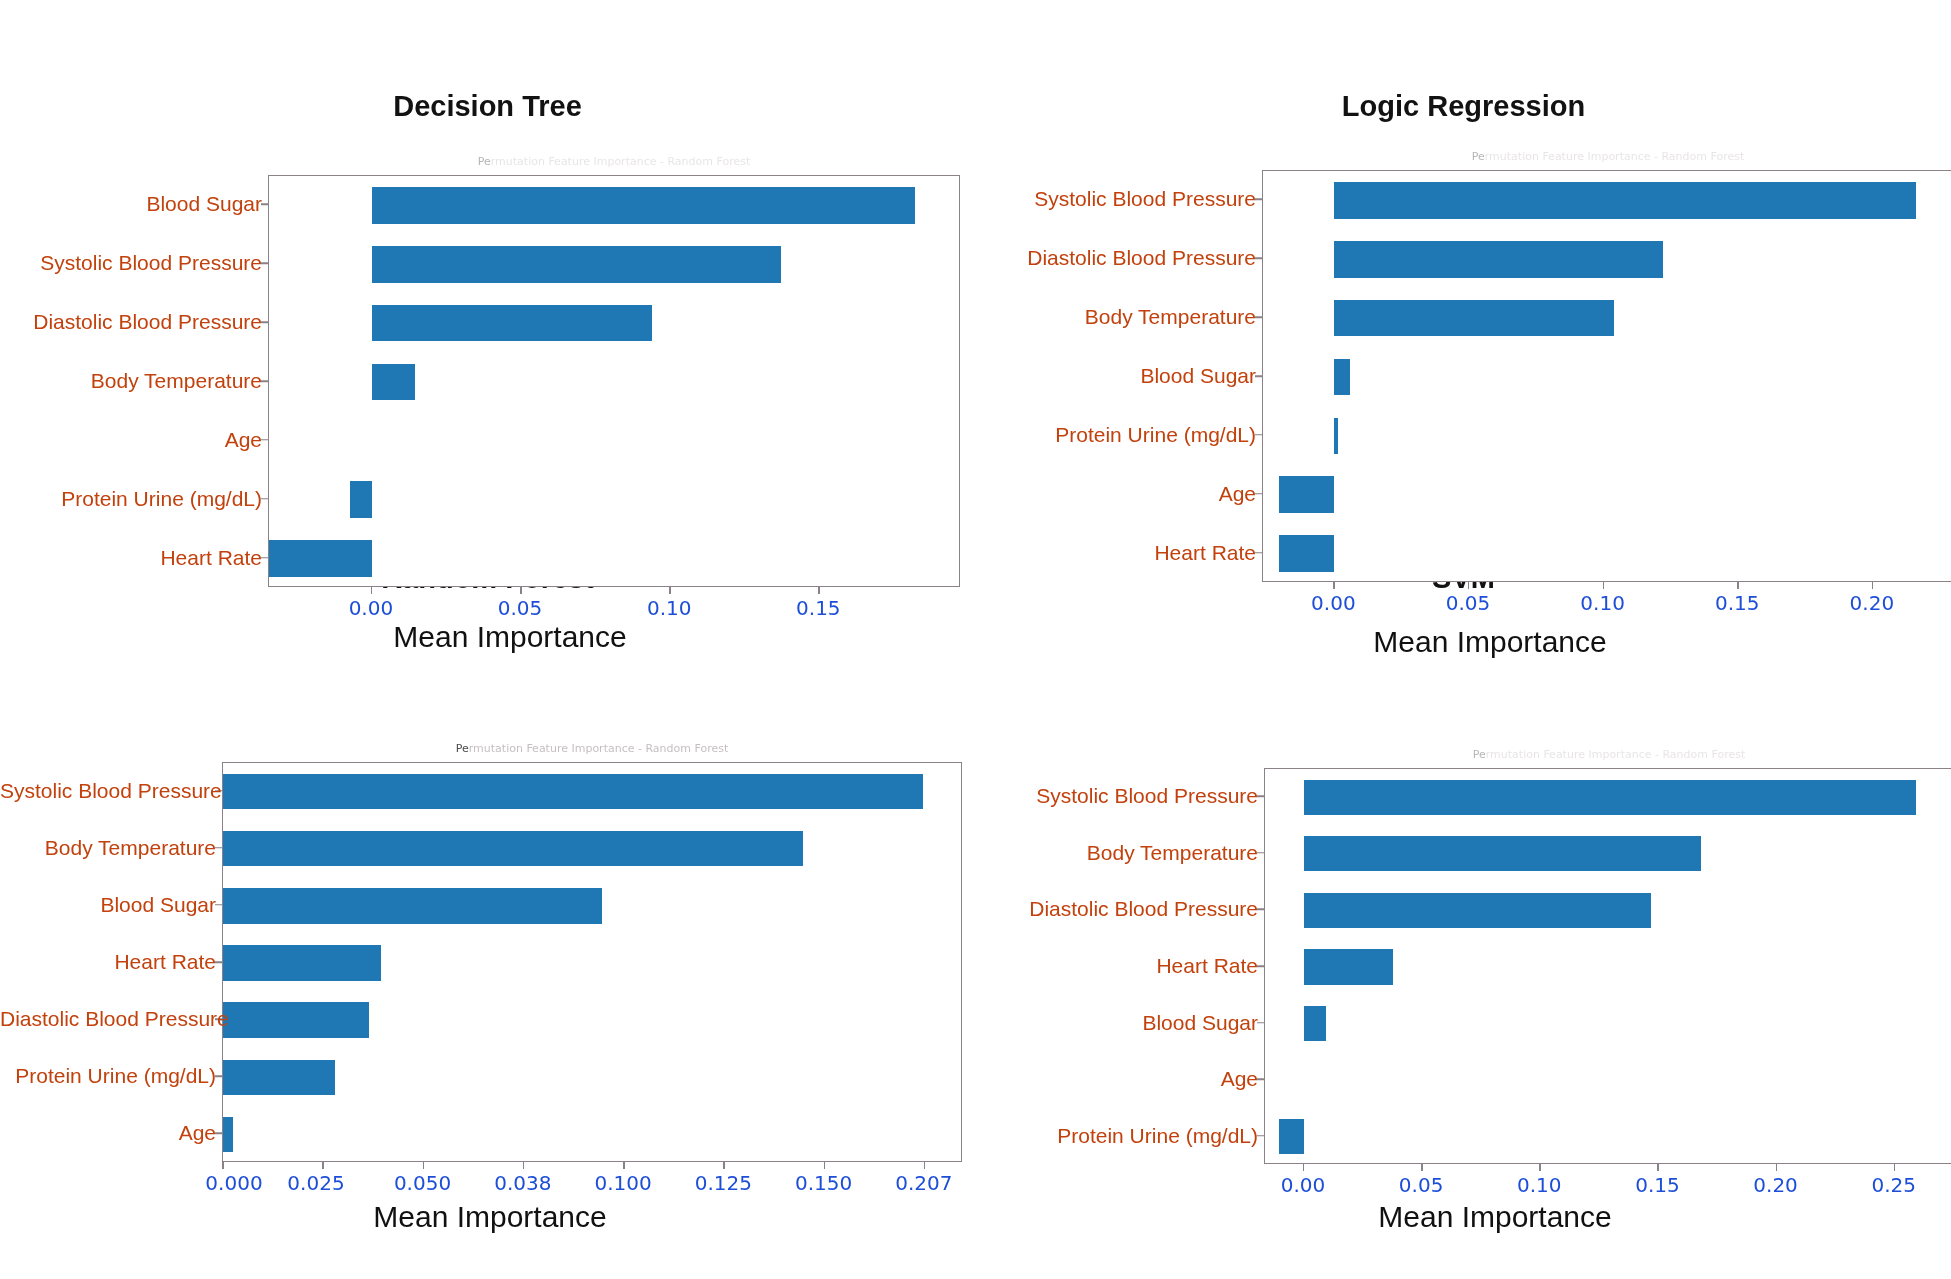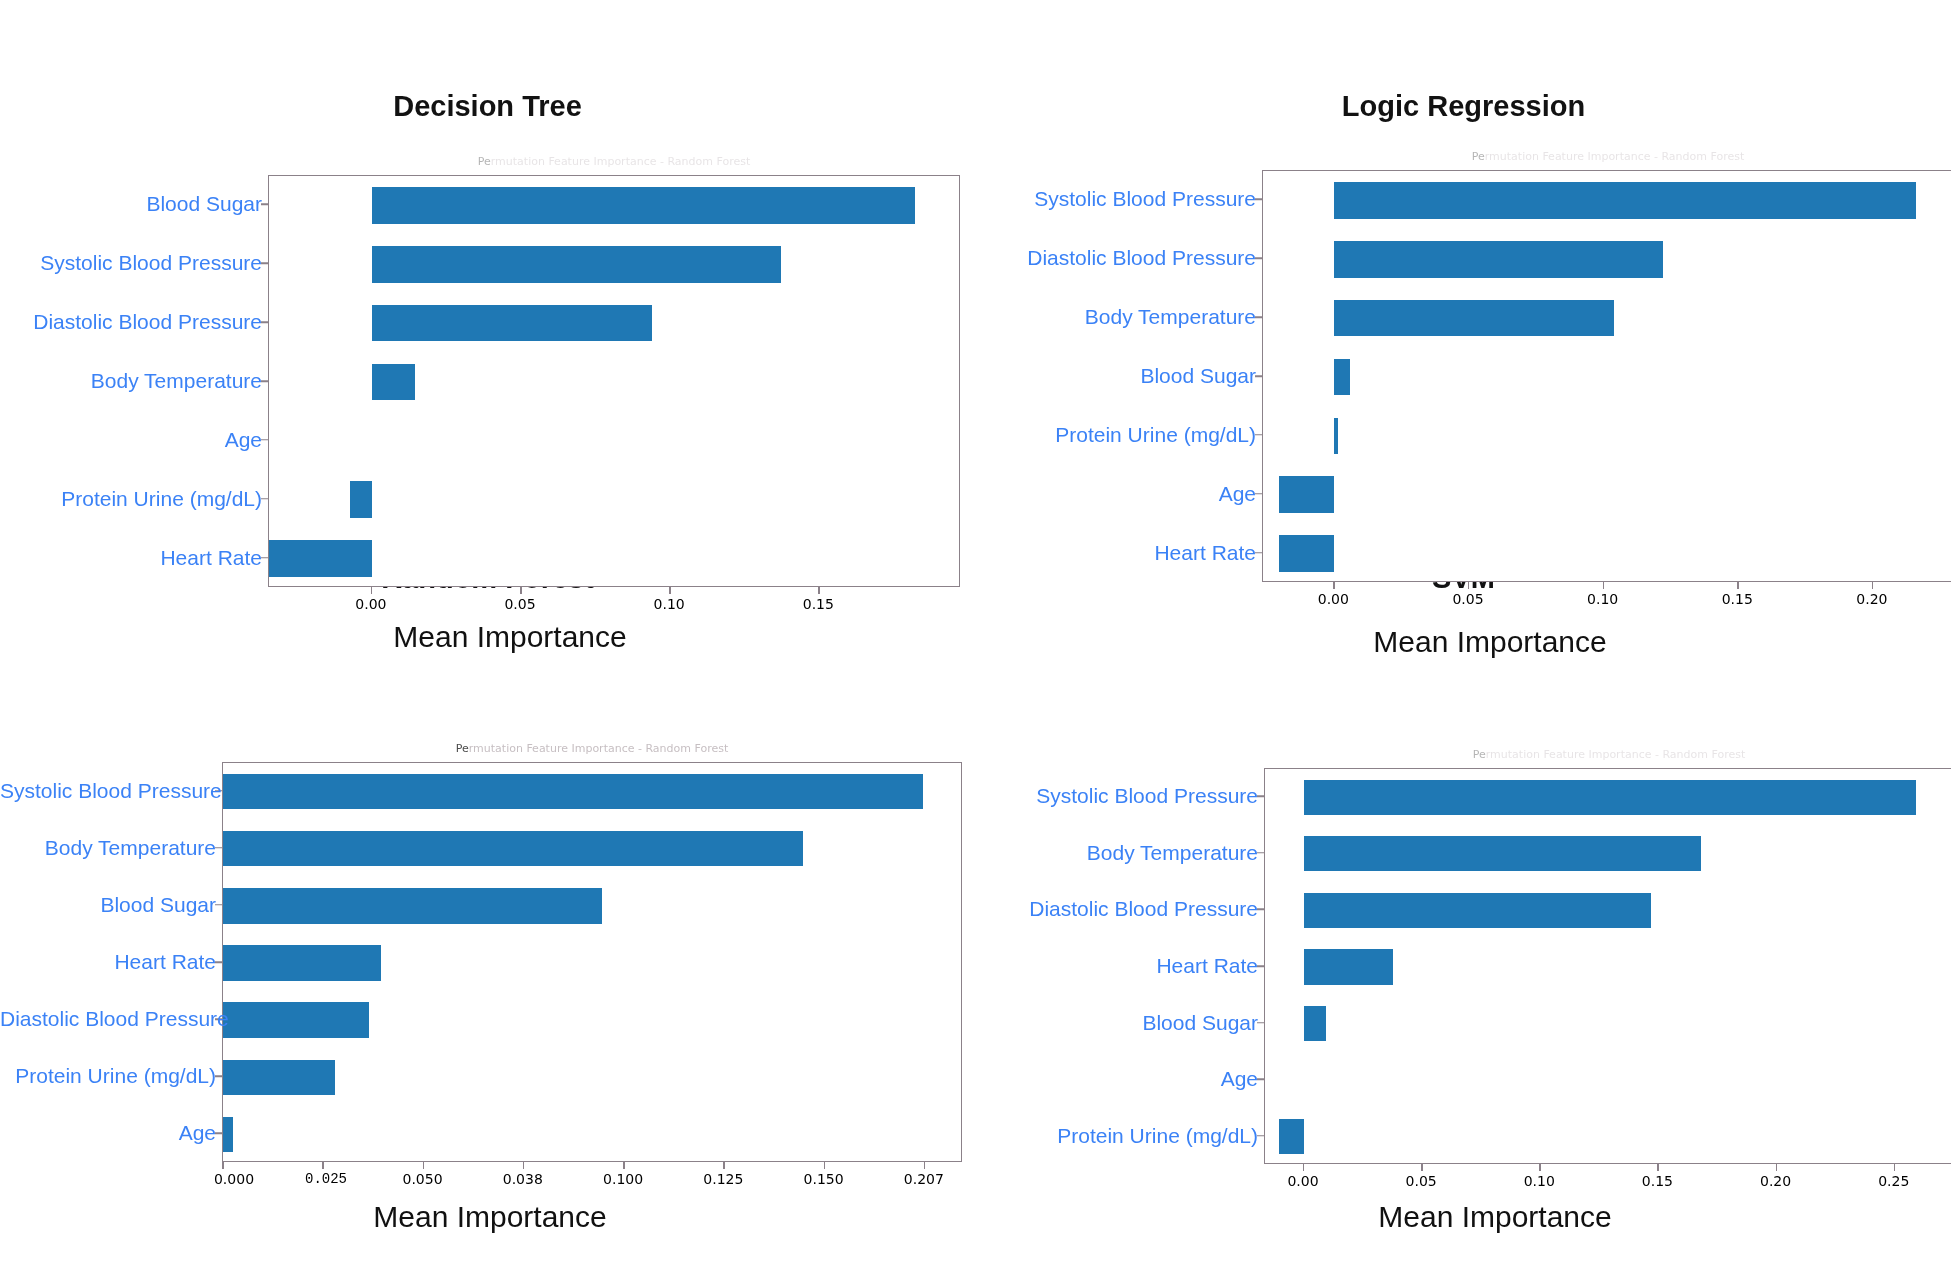--- a/index.html
+++ b/index.html
@@ -30,29 +30,29 @@
 
   .axes{
     position:absolute;box-sizing:border-box;
     border:1.5px solid #8b8189;background:#ffffff;
   }
   .plotarea{position:absolute;left:0;top:0;right:0;bottom:0;overflow:hidden;}
 
   .bar{position:absolute;background:#1f78b4;}
   .ylab{
     position:absolute;right:0;transform:translateY(-50%);
-    white-space:nowrap;text-align:right;font-size:21px;color:#3b82f6;
+    white-space:nowrap;text-align:right;font-size:21px;color:#c2410c;
   }
   .ytick{position:absolute;width:7px;height:1.5px;background:#8b8189;transform:translateY(-50%);}
 
   .xticks{position:absolute;}
   .xtick-mark{position:absolute;top:0;width:1.5px;height:7px;background:#8b8189;}
   .xtick-lab{
     position:absolute;top:9px;transform:translateX(-50%);
-    font-size:14px;color:#000000;white-space:nowrap;
+    font-size:20px;color:#1d4ed8;white-space:nowrap;
     font-family:"DejaVu Sans",sans-serif;
   }
 
   .xaxis-title{
     position:absolute;left:0;width:100%;text-align:center;
     font-size:30px;color:#111111;
   }
 </style>
 </head>
 <body>
@@ -176,21 +176,21 @@
       <div class="ytick" style="left: 215px; top: 1019.14px;"></div>
       <div class="ylab" style="left: 0px; width: 216px; top: 1019.14px;">Diastolic Blood Pressure</div>
       <div class="ytick" style="left: 215px; top: 1076.29px;"></div>
       <div class="ylab" style="left: 0px; width: 216px; top: 1076.29px;">Protein Urine (mg/dL)</div>
       <div class="ytick" style="left: 215px; top: 1133.43px;"></div>
       <div class="ylab" style="left: 0px; width: 216px; top: 1133.43px;">Age</div>
       <div class="xticks" style="left: 222px; top: 1162px; width: 740px; height: 34px;">
         <div class="xtick-mark" style="left: 0px;"></div>
         <div class="xtick-lab" style="left: 12px;">0.000</div>
         <div class="xtick-mark" style="left: 100.271px;"></div>
-        <div class="xtick-lab" style="left: 104px; font-family: Liberation Mono, monospace;">0.025</div>
+        <div class="xtick-lab" style="left: 94px;">0.025</div>
         <div class="xtick-mark" style="left: 200.542px;"></div>
         <div class="xtick-lab" style="left: 200.542px;">0.050</div>
         <div class="xtick-mark" style="left: 300.813px;"></div>
         <div class="xtick-lab" style="left: 300.813px;">0.038</div>
         <div class="xtick-mark" style="left: 401.084px;"></div>
         <div class="xtick-lab" style="left: 401.084px;">0.100</div>
         <div class="xtick-mark" style="left: 501.355px;"></div>
         <div class="xtick-lab" style="left: 501.355px;">0.125</div>
         <div class="xtick-mark" style="left: 601.626px;"></div>
         <div class="xtick-lab" style="left: 601.626px;">0.150</div>

